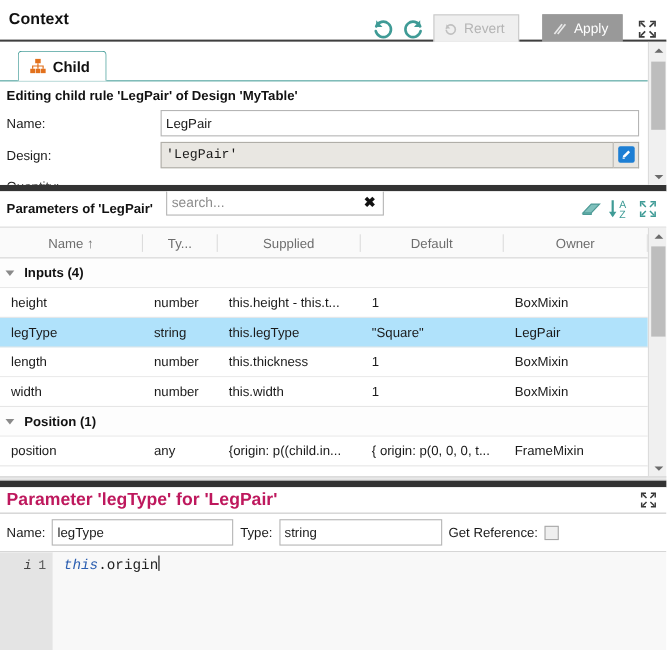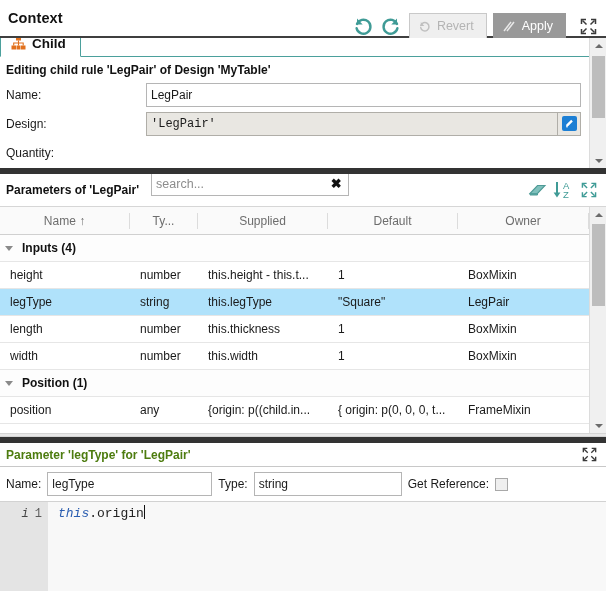--- a/index.html
+++ b/index.html
@@ -64,45 +64,45 @@
   .btn-revert {
     background: #efefef;
     border: 1px solid #c9c9c9;
     color: #b4b4b4;
     margin-left: 4px;
   }
   .btn-apply {
     background: #999999;
     border: 1px solid #999999;
     color: #ffffff;
-    margin-left: 6px;
+    margin-left: 21px;
   }
   .maximize-btn { width: 28px; height: 28px; margin-left: 8px; margin-right: 4px;}
 
   
   .child-panel {
     flex: 0 0 130px;
     position: relative;
     background: #ffffff;
     display: flex;
     overflow: hidden;
   }
   .child-inner {
     flex: 1 1 auto;
     position: relative;
     overflow: hidden;
   }
   .tabstrip {
-    height: 19px;
+    height: 36px;
     position: relative;
     border-bottom: 1px solid #4ba09c;
     box-sizing: border-box;
     display: flex;
     align-items: flex-end;
-    padding-left: 0;
+    padding-left: 16px;
   }
   .tab {
     height: 28px;
     display: flex;
     align-items: center;
     gap: 6px;
     padding: 0 14px 0 10px;
     border: 1px solid #4ba09c;
     border-bottom: 1px solid #ffffff;
     border-radius: 4px 4px 0 0;
@@ -375,21 +375,21 @@
   .detail-header {
     flex: 0 0 24px;
     height: 24px;
     display: flex;
     align-items: center;
     padding: 0 4px 0 6px;
     box-sizing: border-box;
     border-bottom: 1px solid #c8c8c8;
   }
   .detail-title {
-    font-size: 12px; font-weight: bold; color: #4d7c0f;
+    font-size: 16px; font-weight: bold; color: #be185d;
   }
   .detail-form {
     flex: 0 0 34px;
     display: flex;
     align-items: center;
     padding: 0 4px 0 6px;
     gap: 6px;
     box-sizing: border-box;
   }
   .dlabel { font-size: 12px; color: #1a1a1a; white-space: nowrap; }

